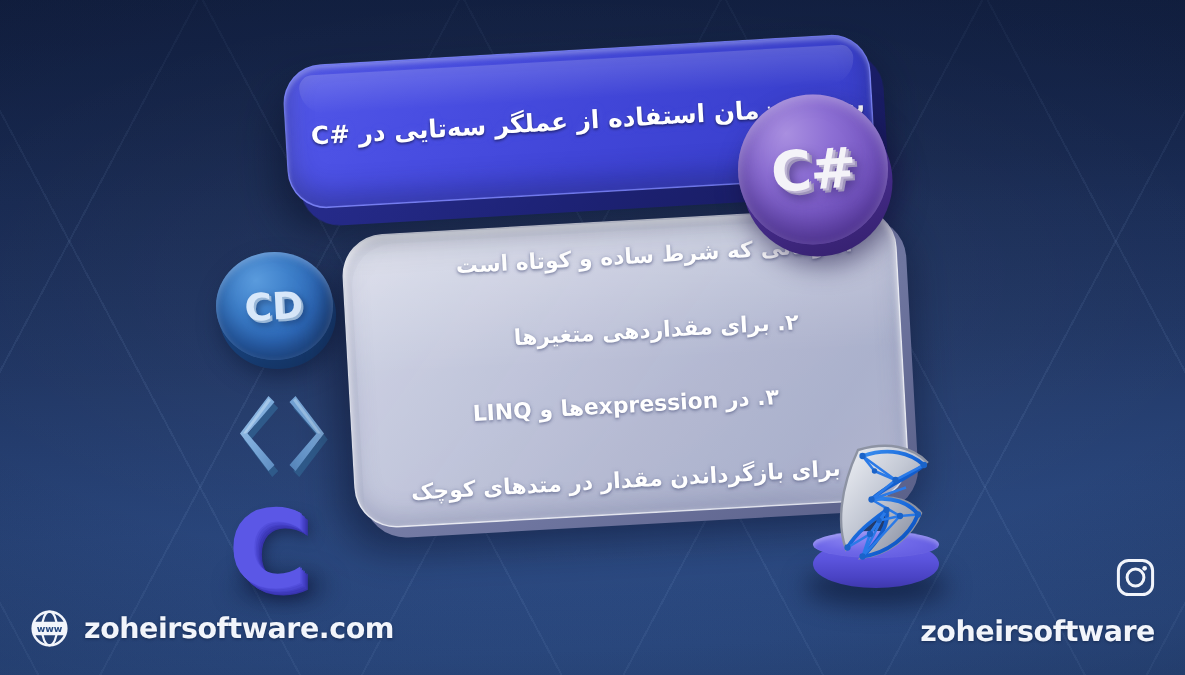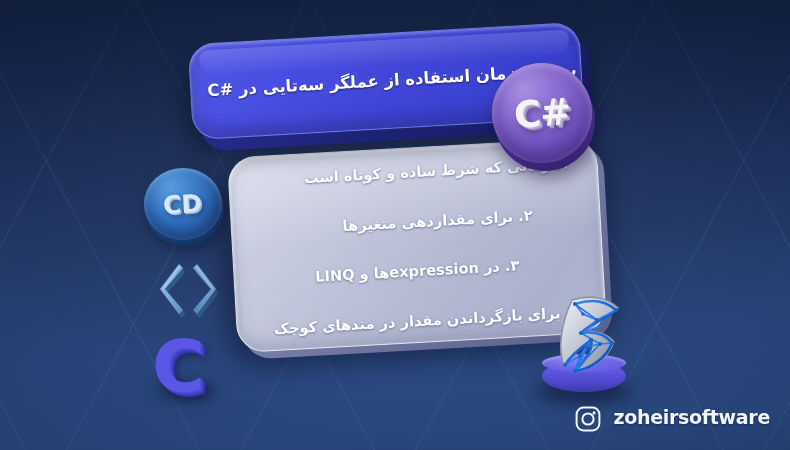--- a/index.html
+++ b/index.html
@@ -304,21 +304,21 @@
 
   
   #footer { position: absolute; left: 0; bottom: 0; width: 790px; height: 60px; z-index: 9; }
 
   #brand-web {
     position: absolute; left: 20px; bottom: 18px;
     display: flex; align-items: center; gap: 10px;
   }
   #brand-insta {
     position: absolute; right: 20px; bottom: 18px;
-    display: flex; align-items: flex-start; gap: 12px;
+    display: flex; align-items: flex-end; gap: 12px; flex-direction: column;
   }
   .brand-text {
     font-family: "DejaVu Sans", sans-serif;
     font-size: 19px; font-weight: bold; color: #f2f5fb;
     letter-spacing: -0.3px;
     text-shadow: 0 1px 2px rgba(10,24,56,0.55);
   }
   .brand-icon { width: 26px; height: 26px; flex: none; display: block; }
 </style>
 </head>
@@ -453,20 +453,30 @@
   <div id="csharp-badge">
     <div class="badge-shadow"></div>
     <div class="badge-side"></div>
     <div class="badge-face">
       <span id="csharp-label">C#</span>
     </div>
   </div>
 
   <div id="footer">
 
+    <div id="brand-web">
+      <svg class="brand-icon" viewBox="0 0 26 26" aria-hidden="true">
+        <circle cx="13" cy="13" r="11.2" fill="none" stroke="#f2f5fb" stroke-width="1.7"></circle>
+        <ellipse cx="13" cy="13" rx="5" ry="11.2" fill="none" stroke="#f2f5fb" stroke-width="1.5"></ellipse>
+        <path d="M2.3 9.2 H23.7 M2.3 16.8 H23.7" stroke="#f2f5fb" stroke-width="1.5" fill="none"></path>
+        <rect x="2.6" y="9.6" width="20.8" height="6.8" fill="#f2f5fb"></rect>
+        <text x="13" y="15.3" font-family="DejaVu Sans, sans-serif" font-size="6.2" font-weight="bold" fill="#274a82" text-anchor="middle">www</text>
+      </svg>
+      <span class="brand-text">zoheirsoftware.com</span>
+    </div>
 
     <div id="brand-insta">
       <svg class="brand-icon" viewBox="0 0 26 26" aria-hidden="true">
         <rect x="1.6" y="1.6" width="22.8" height="22.8" rx="6.8" ry="6.8" fill="none" stroke="#f2f5fb" stroke-width="2"></rect>
         <circle cx="13" cy="13" r="5.6" fill="none" stroke="#f2f5fb" stroke-width="2"></circle>
         <circle cx="19.1" cy="6.9" r="1.55" fill="#f2f5fb"></circle>
       </svg>
       <span class="brand-text">zoheirsoftware</span>
     </div>
 

